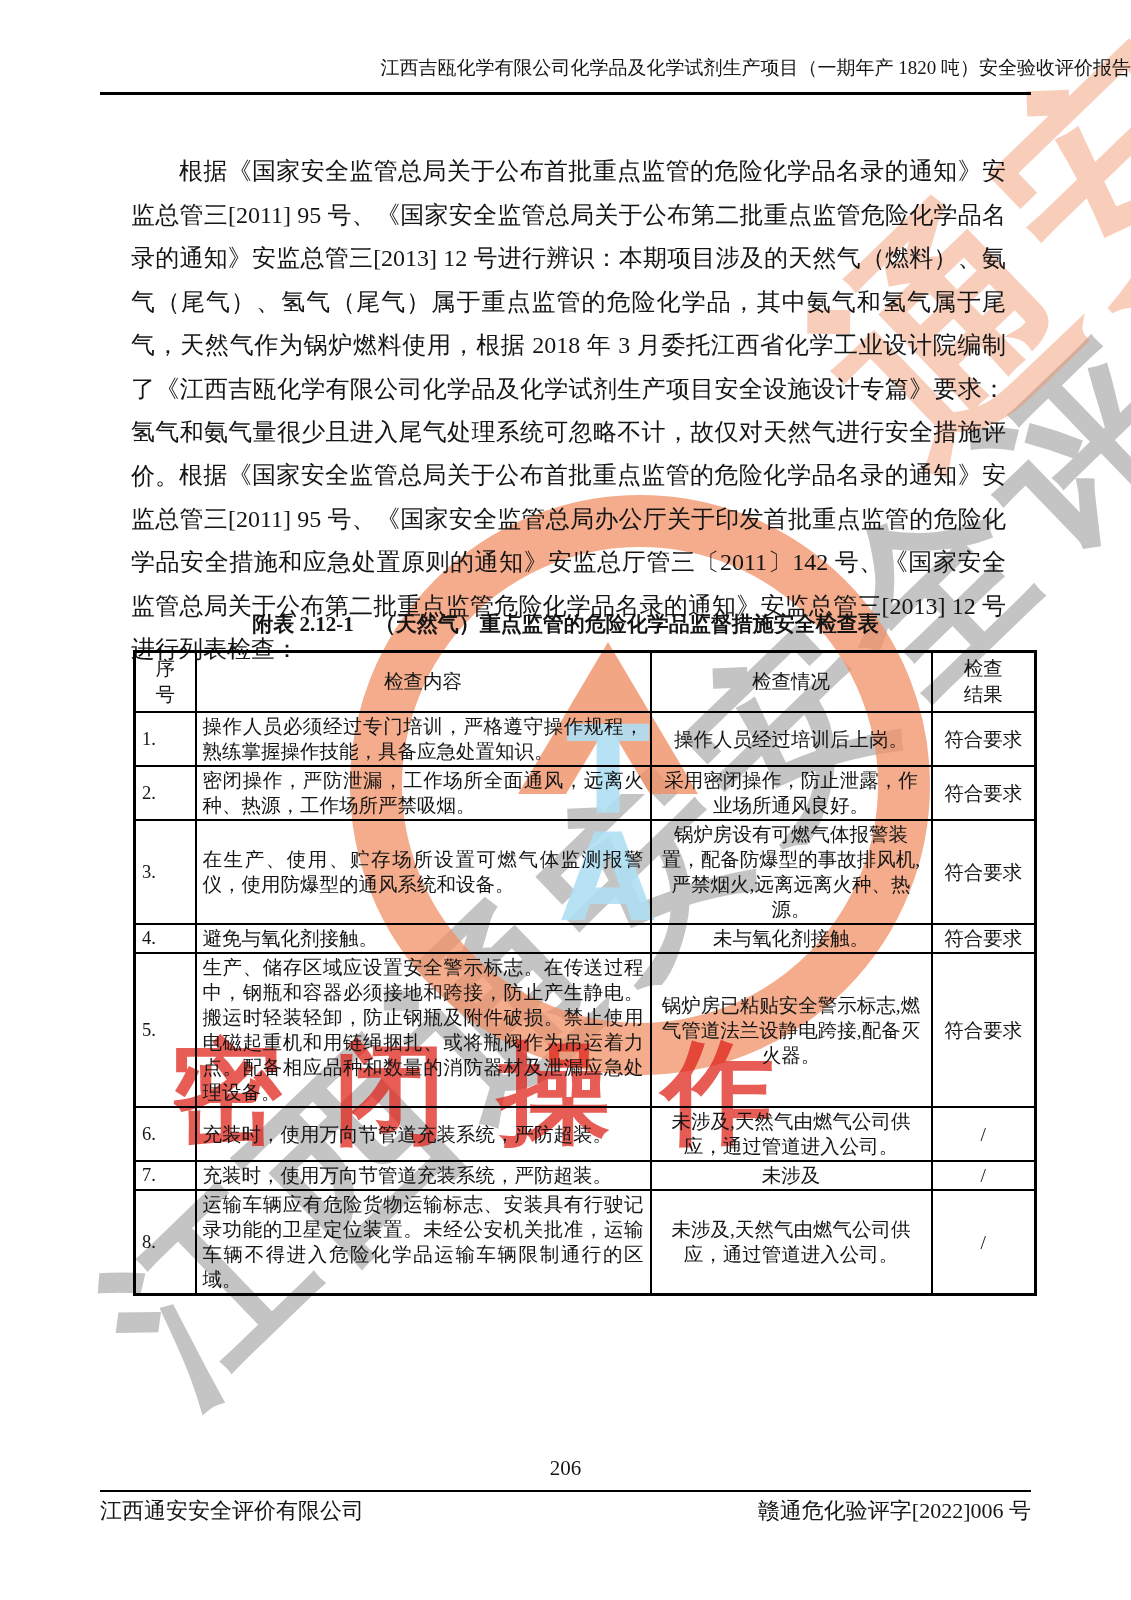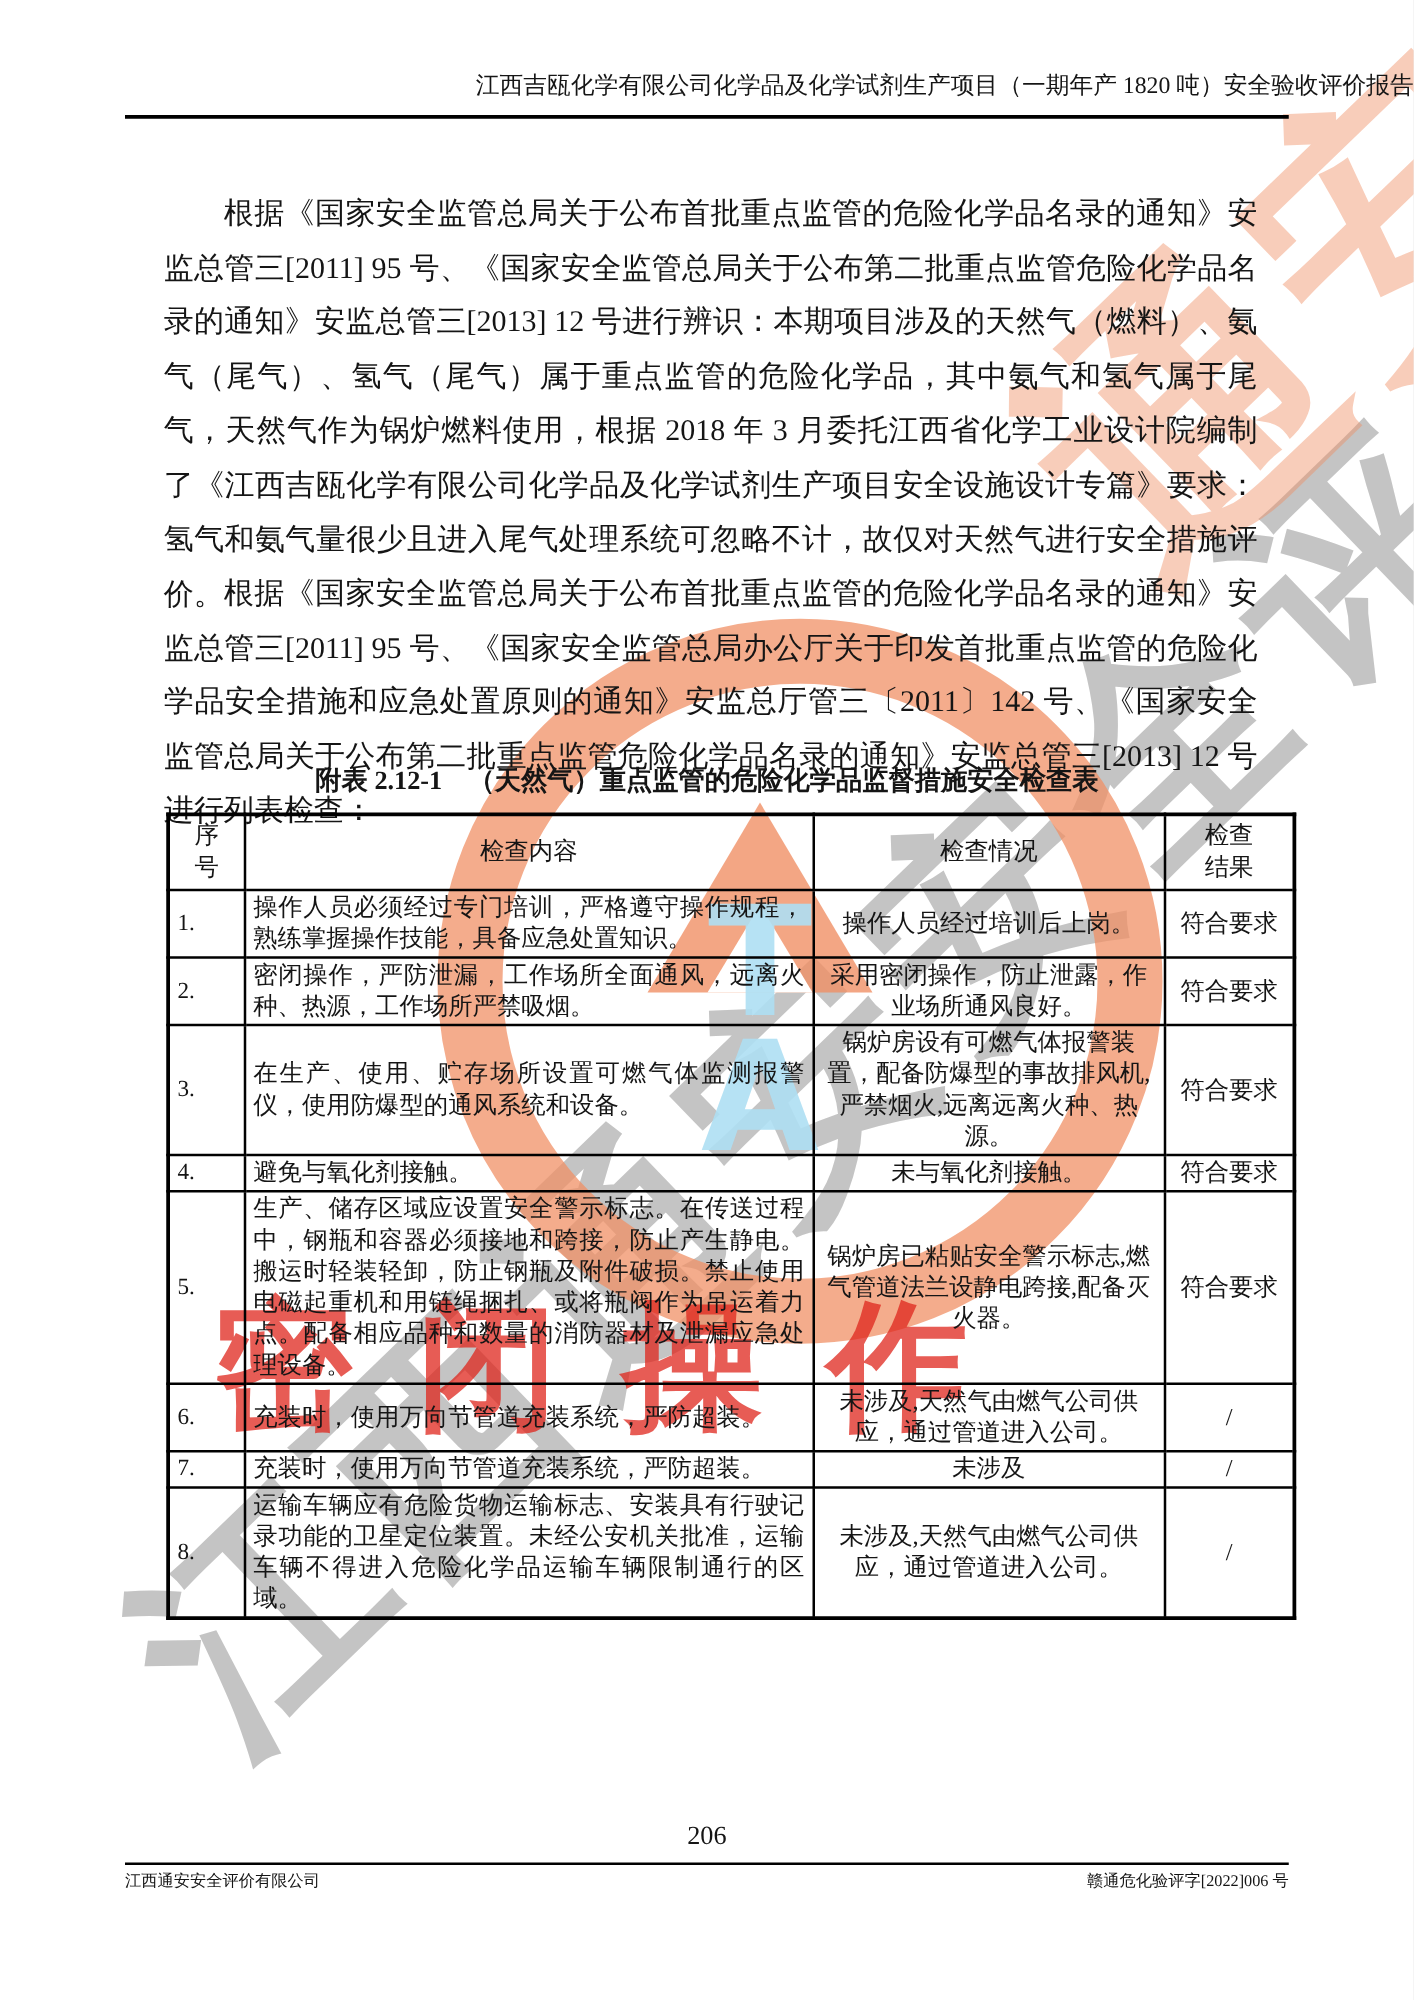--- a/index.html
+++ b/index.html
@@ -36,21 +36,21 @@
   table.checklist td{vertical-align:middle;line-height:25px;padding:1px 6px;}
   td.c-no{text-align:left;padding-left:9px;font-size:18.5px;}
   td.c-content{text-align:justify;}
   td.c-situation{text-align:center;margin-left:12px;}
   td.c-result{text-align:center;font-family:Liberation Serif, serif;}
 
   
   .page-number{position:absolute;top:1456px;left:0;width:100%;text-align:center;font-size:21px;}
   .footer-rule{position:absolute;top:1490px;left:100px;width:931px;height:2px;background:#000;}
   .footer-row{position:absolute;top:1496px;left:100px;width:931px;display:flex;
-    justify-content:space-between;font-size:13px;}
+    justify-content:space-between;font-size:22px;}
 
   
   .watermark{position:absolute;inset:0;z-index:0;overflow:hidden;pointer-events:none;}
   .wm-ring{position:absolute;left:350px;top:495px;width:580px;height:580px;box-sizing:border-box;
     border:52px solid rgba(240,144,101,0.75);border-radius:50%;}
   .wm-a-tri{position:absolute;left:518px;top:642px;width:0;height:0;
     border-left:90px solid transparent;border-right:90px solid transparent;
     border-bottom:152px solid rgba(240,144,101,0.8);}
   .wm-a-hole{position:absolute;left:566px;top:724px;width:0;height:0;
     border-left:42px solid transparent;border-right:42px solid transparent;

